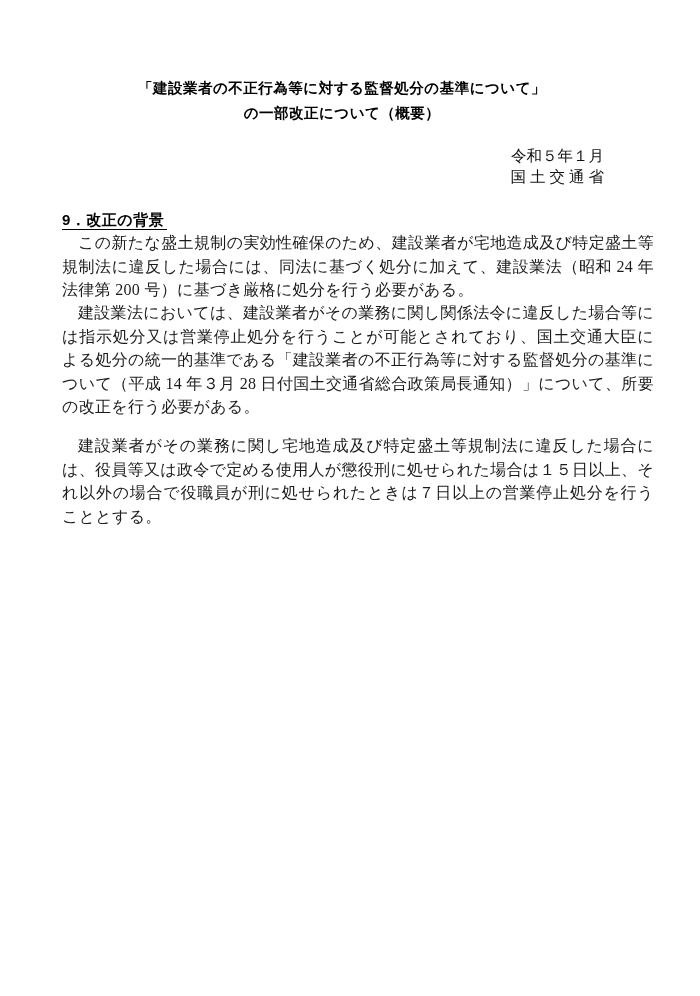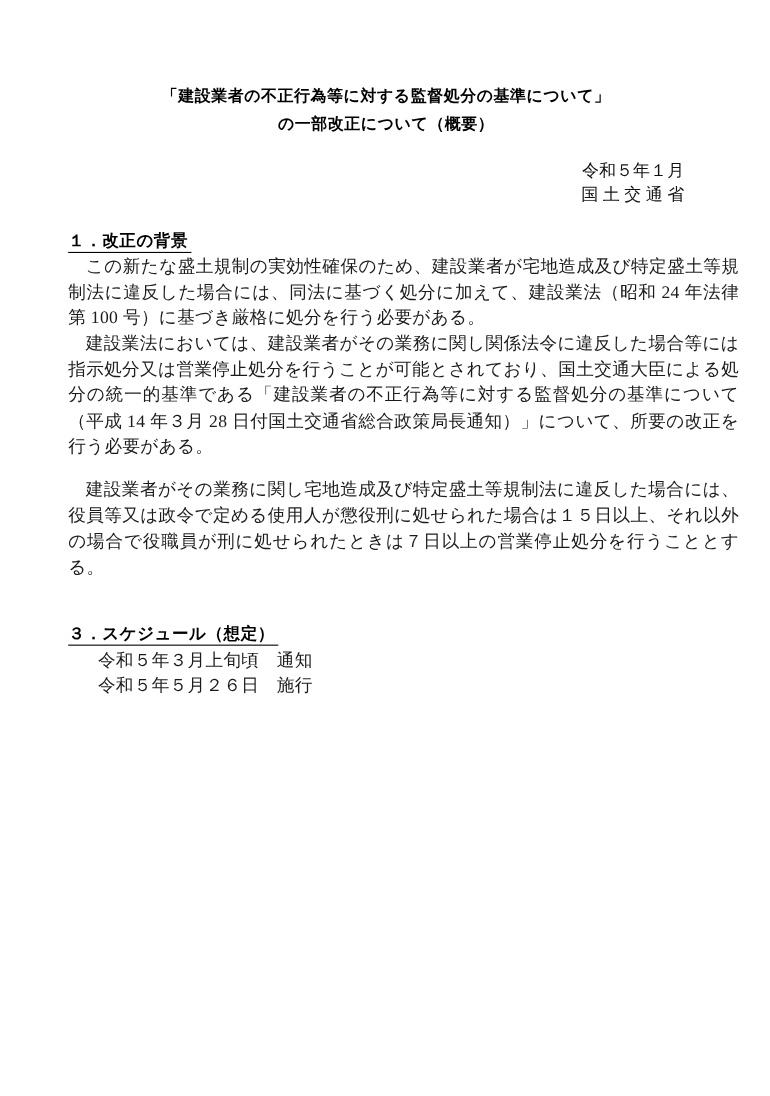--- a/index.html
+++ b/index.html
@@ -11,21 +11,21 @@
     position: relative;
     box-sizing: border-box;
     width: 700px;
     height: 996px;
     background: #ffffff;
     color: #1b1b1b;
     font-family: "Liberation Serif", "DejaVu Serif", serif;
     font-size: 16px;
     line-height: 23.4px;
     letter-spacing: 0.3px;
-    padding: 76px 28px 0 62px;
+    padding: 76px 46px 0 62px;
     overflow: hidden;
   }
   .doc-title {
     margin: 0 -30px 0 -62px; 
     text-align: center;
     font-family: "Liberation Sans", "DejaVu Sans", sans-serif;
     font-weight: bold;
     font-size: 14.5px;
     line-height: 25px;
     color: #000000;
@@ -85,34 +85,23 @@
     <div>「建設業者の不正行為等に対する監督処分の基準について」</div>
     <div>の一部改正について（概要）</div>
   </div>
 
   <div class="meta">
     <div class="date">令和５年１月</div>
     <div class="agency">国土交通省</div>
   </div>
 
   <section class="sec-1">
-    <h2><span class="hd-underline">１．改正の背景</span></h2>
-    <p class="body-para">この新たな盛土規制の実効性確保のため、建設業者が宅地造成及び特定盛土等規制法に違反した場合には、同法に基づく処分に加えて、建設業法（昭和 24 年法律第 100 号）に基づき厳格に処分を行う必要がある。</p>
+    <h2><span class="hd-underline">9．改正の背景</span></h2>
+    <p class="body-para">この新たな盛土規制の実効性確保のため、建設業者が宅地造成及び特定盛土等規制法に違反した場合には、同法に基づく処分に加えて、建設業法（昭和 24 年法律第 200 号）に基づき厳格に処分を行う必要がある。</p>
     <p class="body-para">建設業法においては、建設業者がその業務に関し関係法令に違反した場合等には指示処分又は営業停止処分を行うことが可能とされており、国土交通大臣による処分の統一的基準である「建設業者の不正行為等に対する監督処分の基準について（平成 14 年３月 28 日付国土交通省総合政策局長通知）」について、所要の改正を行う必要がある。</p>
   </section>
 
   <section class="sec-2">
     <p class="body-para">建設業者がその業務に関し宅地造成及び特定盛土等規制法に違反した場合には、役員等又は政令で定める使用人が懲役刑に処せられた場合は１５日以上、それ以外の場合で役職員が刑に処せられたときは７日以上の営業停止処分を行うこととする。</p>
   </section>
 
-  <section class="sec-3">
-    <h2><span class="hd-underline">３．スケジュール（想定）</span></h2>
-    <div class="schedule">
-      <div class="schedule-row">
-        <span class="date">令和５年３月上旬頃</span><span class="event">通知</span>
-      </div>
-      <div class="schedule-row">
-        <span class="date">令和５年５月２６日</span><span class="event">施行</span>
-      </div>
-    </div>
-  </section>
 
 </div>
 
 </body></html>

